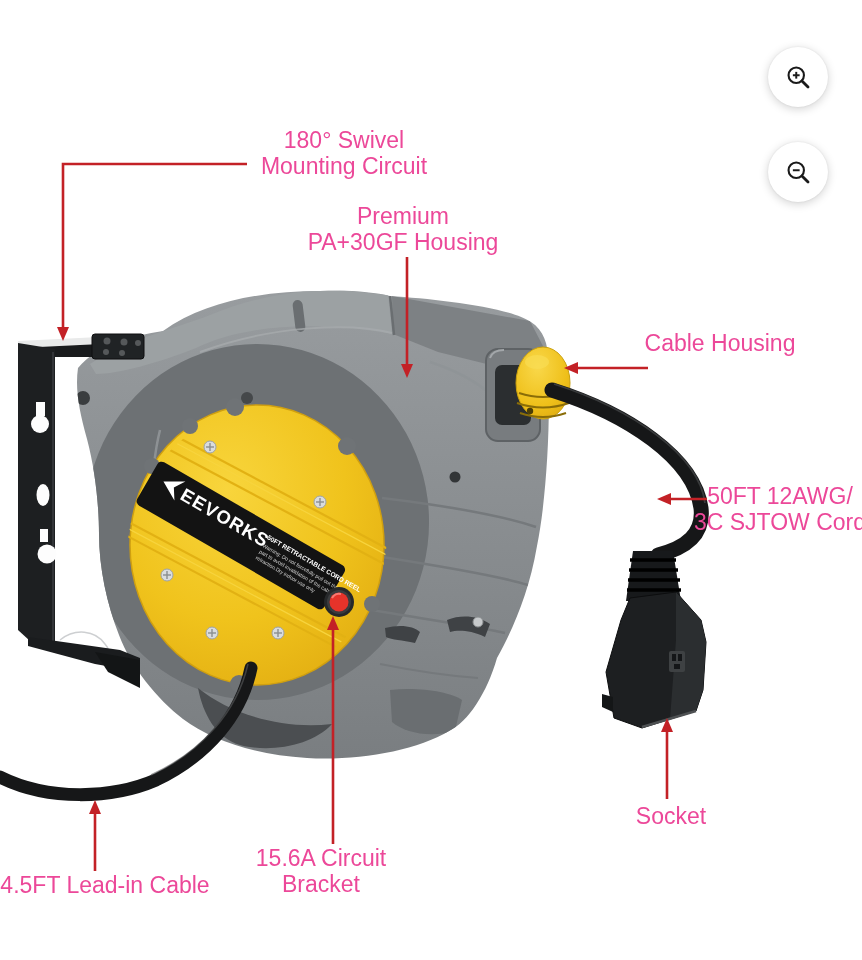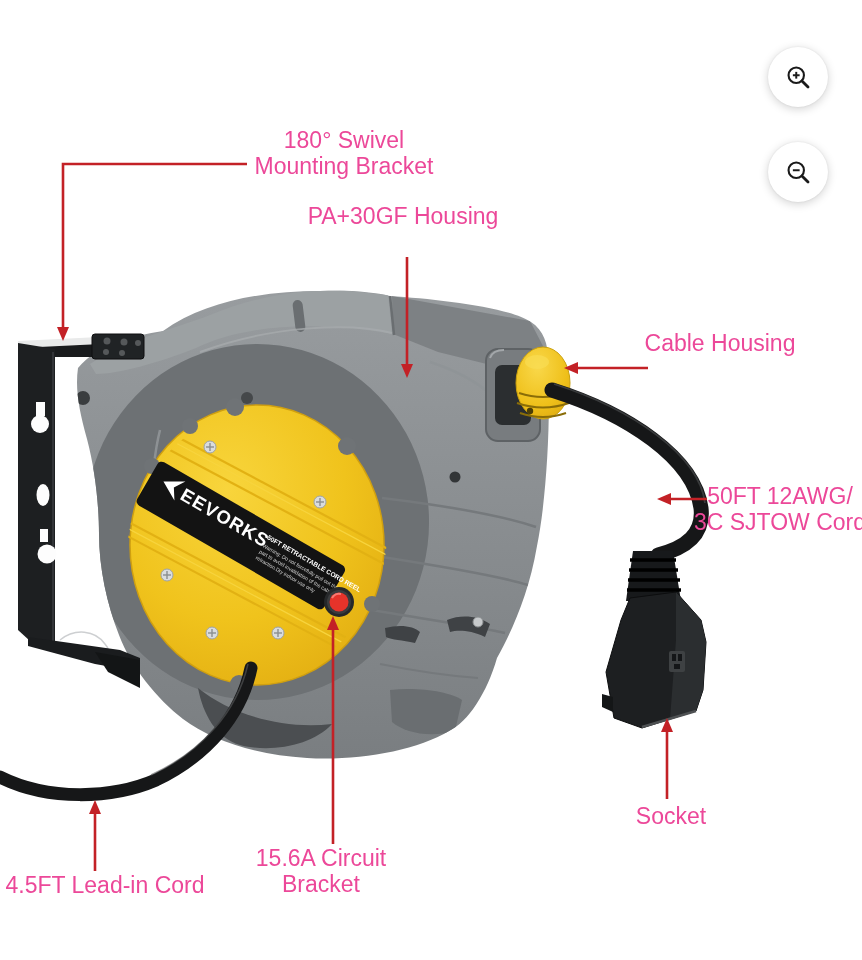--- a/index.html
+++ b/index.html
@@ -232,41 +232,42 @@
       <path d="M 648,368 L 577,368" marker-end="url(#ah)"></path>
       <path d="M 707,499 L 670,499" marker-end="url(#ah)"></path>
       <path d="M 667,799 L 667,731" marker-end="url(#ah)"></path>
       <path d="M 333,844 L 333,629" marker-end="url(#ah)"></path>
       <path d="M 95,871 L 95,813" marker-end="url(#ah)"></path>
     </g>
   </svg>
 
   <div class="callout" style="left:344px;top:128px">
     <span>180° Swivel</span>
-    <span>Mounting Bracket</span>
+    <span>Mounting Circuit</span>
   </div>
   <div class="callout" style="left:403px;top:204px">
+    <span>Premium</span>
     <span>PA+30GF Housing</span>
   </div>
   <div class="callout" style="left:720px;top:331px">
     <span>Cable Housing</span>
   </div>
   <div class="callout" style="left:780px;top:484px">
     <span>50FT 12AWG/</span>
     <span>3C SJTOW Cord</span>
   </div>
   <div class="callout" style="left:671px;top:804px">
     <span>Socket</span>
   </div>
   <div class="callout" style="left:321px;top:846px">
     <span>15.6A Circuit</span>
     <span>Bracket</span>
   </div>
   <div class="callout" style="left:105px;top:873px">
-    <span>4.5FT Lead-in Cord</span>
+    <span>4.5FT Lead-in Cable</span>
   </div>
 
   <button class="zoom-btn" style="top:47px" aria-label="Zoom in">
     <svg width="28" height="28" viewBox="0 0 24 24">
       <circle cx="10.5" cy="10.5" r="6.6" stroke="#1a1a1a" stroke-width="1.8" fill="none"></circle>
       <line x1="15.4" y1="15.4" x2="20.6" y2="20.6" stroke="#1a1a1a" stroke-width="2.4" stroke-linecap="round"></line>
       <line x1="7.6" y1="10.5" x2="13.4" y2="10.5" stroke="#1a1a1a" stroke-width="1.7"></line>
       <line x1="10.5" y1="7.6" x2="10.5" y2="13.4" stroke="#1a1a1a" stroke-width="1.7"></line>
     </svg>
   </button>

